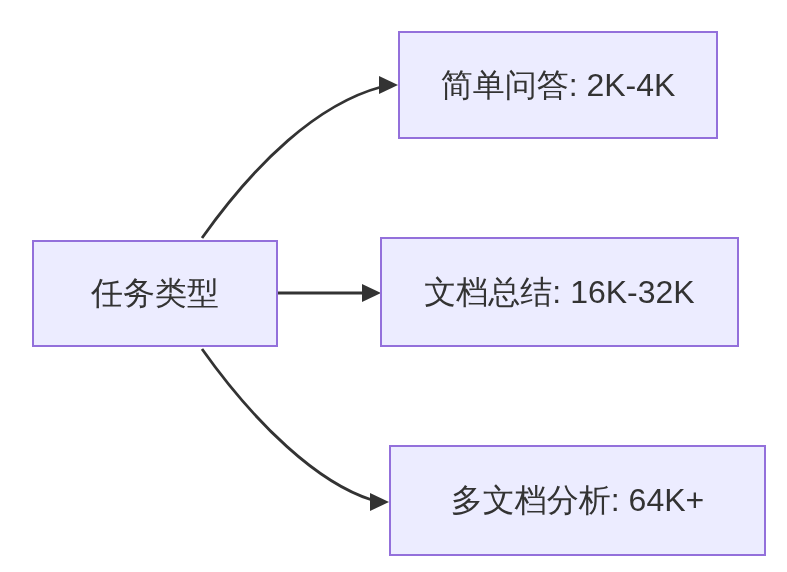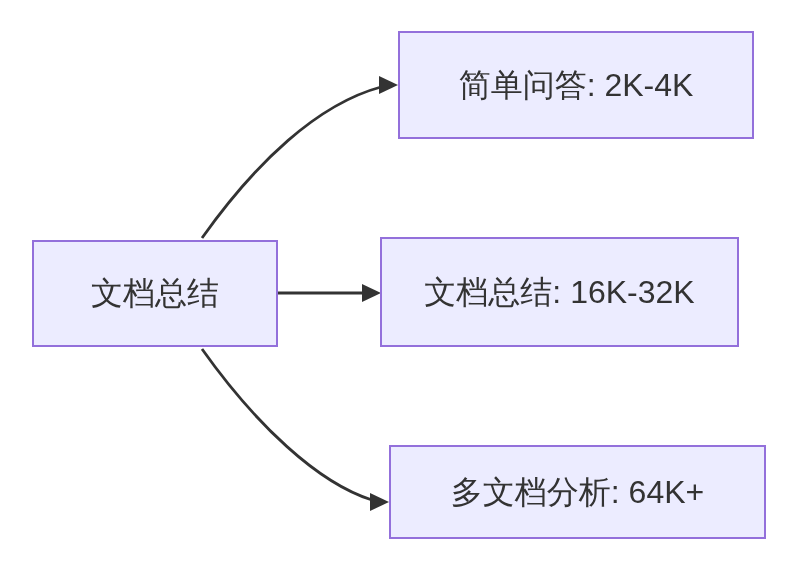--- a/index.html
+++ b/index.html
@@ -39,43 +39,43 @@
     background: var(--node-fill, #ECECFF);
     border: 2px solid var(--node-border, #9370DB);
     box-sizing: border-box;
     color: var(--text, #333333);
     font-size: 32px;
     line-height: 1.2;
     white-space: nowrap;
     cursor: default;
   }
   .node-root   { left: 32px;  top: 240px; width: 246px; height: 107px; }
-  .node-b0     { left: 398px; top: 31px;  width: 356px; height: 108px; }
+  .node-b0     { left: 398px; top: 31px;  width: 320px; height: 108px; }
   .node-b1     { left: 380px; top: 237px; width: 359px; height: 110px; }
-  .node-b2     { left: 389px; top: 445px; width: 377px; height: 94px; }
+  .node-b2     { left: 389px; top: 445px; width: 377px; height: 111px; }
 </style>
 </head>
 <body>
 
 <div class="canvas" style="--node-fill: #ECECFF; --node-border: #9370DB; --text: #333333; --arrow: #333333; --bg: #FFFFFF;">
 
   <svg class="edge-layer" viewBox="0 0 787 572" xmlns="http://www.w3.org/2000/svg">
 
     <path class="edge-path" d="M 202 238 C 256 162, 318 104, 381 87"></path>
     <polygon class="arrowhead" points="398,85 379,76 379,94"></polygon>
 
     <path class="edge-path" d="M 278 293 L 364 293"></path>
     <polygon class="arrowhead" points="381,293 362,284 362,302"></polygon>
 
     <path class="edge-path" d="M 202 349 C 256 425, 318 483, 372 500"></path>
     <polygon class="arrowhead" points="389,502 370,493 370,511"></polygon>
   </svg>
 
   <div class="node node-root">
-    <span>文档总结</span>
+    <span>任务类型</span>
   </div>
 
   <div class="node node-b0">
     <span>简单问答: 2K-4K</span>
   </div>
 
   <div class="node node-b1">
     <span>文档总结: 16K-32K</span>
   </div>
 

